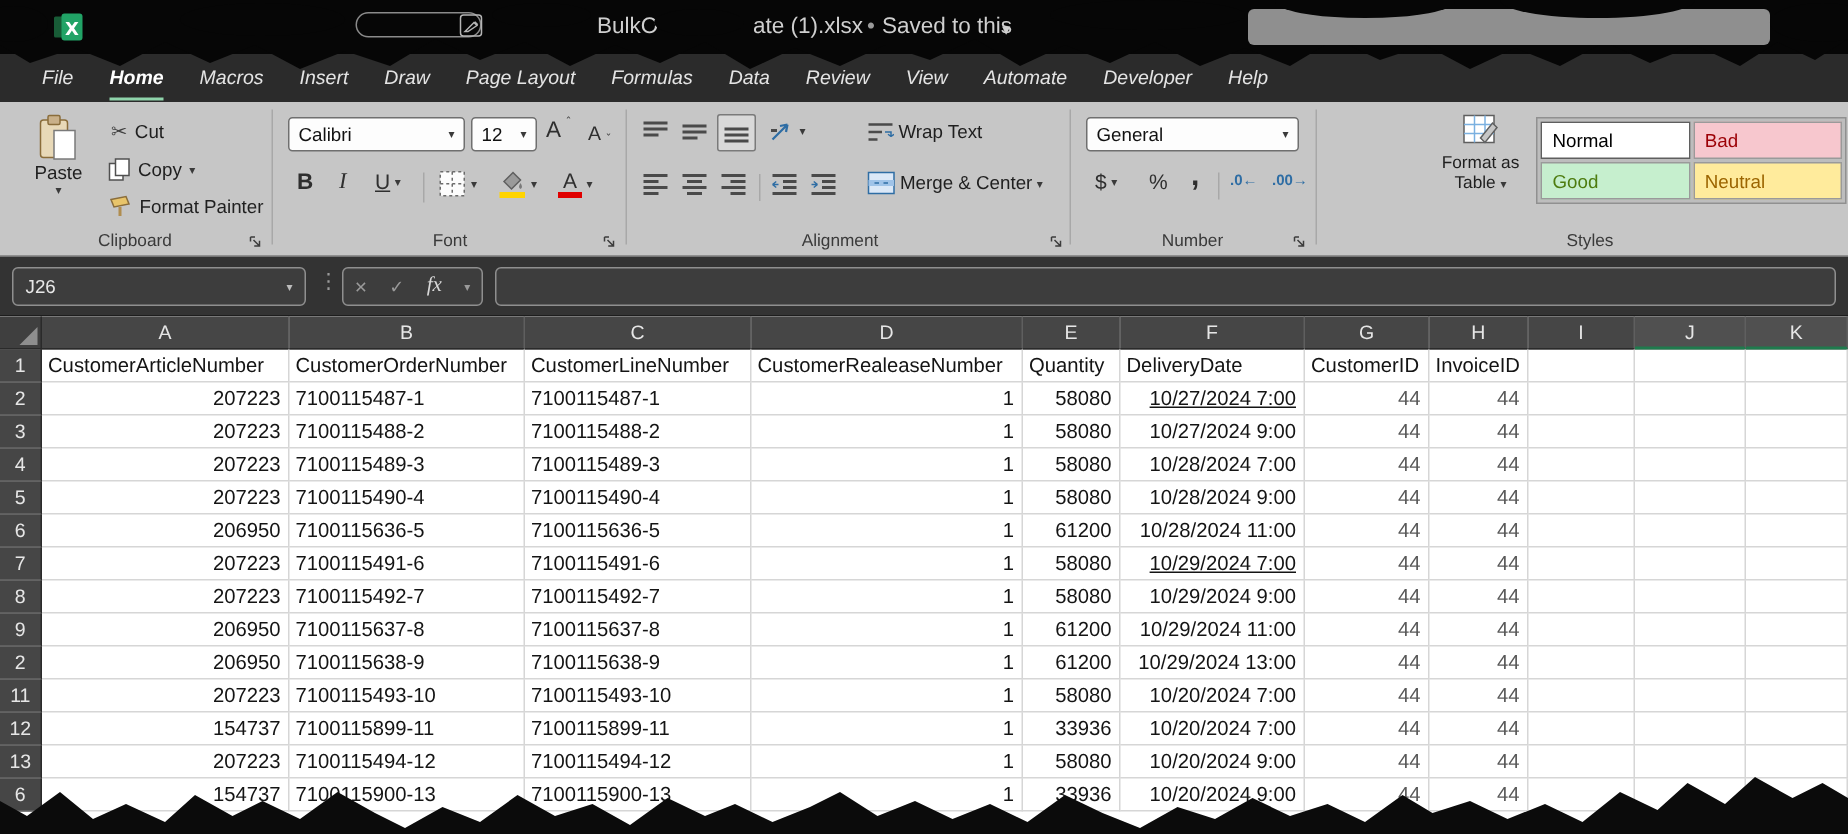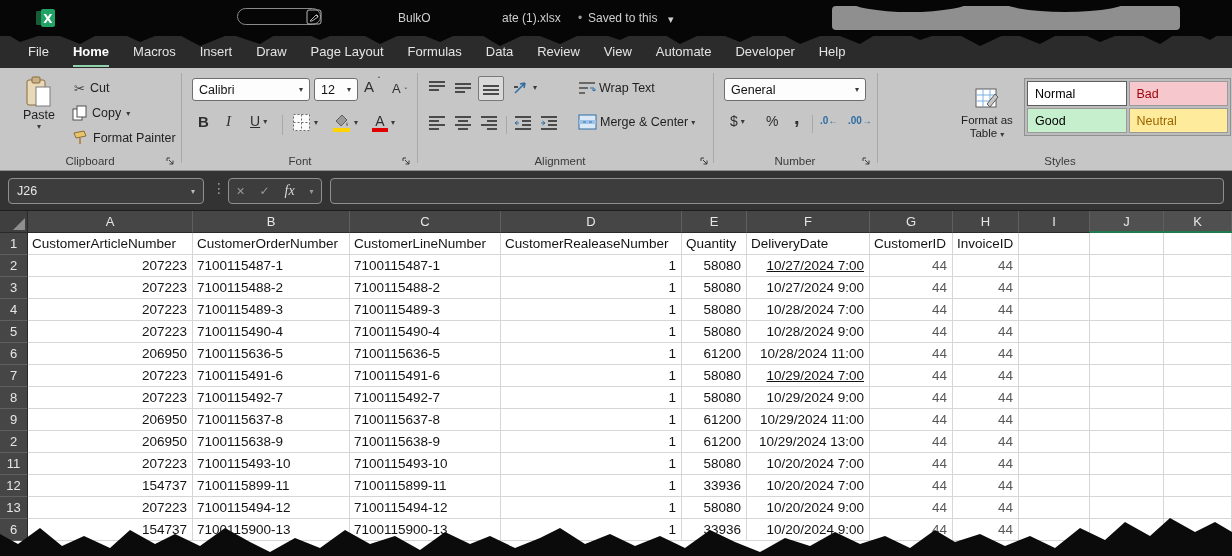--- a/index.html
+++ b/index.html
@@ -1,28 +1,28 @@
 <!DOCTYPE html>
 <html><head>
 <meta charset="utf-8">
 <style>
   html,body{margin:0;padding:0;background:#000;}
   .screen{position:relative;width:1232px;height:556px;overflow:hidden;background:#fff;
     font-family:"Liberation Sans",sans-serif;-webkit-font-smoothing:antialiased;}
   
   .titlebar{position:absolute;left:0;top:0;width:1232px;height:36px;background:#060606;z-index:1;}
   .titlebar-content{position:absolute;left:0;top:0;width:1232px;height:36px;z-index:3;}
-  .tb-item{position:absolute;color:#cfcfcf;font-size:12px;line-height:20px;top:8px;white-space:nowrap;}
+  .tb-item{position:absolute;color:#cfcfcf;font-size:15px;line-height:20px;top:8px;white-space:nowrap;}
   .tb-pill{position:absolute;left:237px;top:8px;width:82px;height:15px;border:1px solid #8a8a8a;border-radius:9px;}
   .tb-search{position:absolute;left:832px;top:6px;width:348px;height:24px;background:#8f8f8f;border-radius:4px;}
   .tb-blob{position:absolute;background:#060606;border-radius:50%;z-index:4;}
   .tear-top{position:absolute;left:0;top:0;z-index:2;pointer-events:none;}
   .tear-bottom{position:absolute;left:0;top:0;z-index:9;pointer-events:none;}
   
-  .menubar{position:absolute;left:0;top:36px;width:1232px;height:32px;background:#2b2b2b;display:flex;align-items:center;padding-left:16px;box-sizing:border-box;z-index:1;}
+  .menubar{position:absolute;left:0;top:36px;width:1232px;height:32px;background:#2b2b2b;display:flex;align-items:center;padding-left:16px;box-sizing:border-box;z-index:1;font-style:italic;}
   .tab{color:#e4e4e4;font-size:13px;height:32px;line-height:31px;padding:0 12px;cursor:default;}
   .tab span{display:inline-block;line-height:18px;padding-bottom:4px;}
   .tab.active{color:#fff;font-weight:bold;}
   .tab.active span{border-bottom:2.5px solid #8fd4ab;}
   
   .ribbon{position:absolute;left:0;top:68px;width:1232px;height:103px;background:#c6c6c6;border-bottom:1px solid #8f8f8f;box-sizing:border-box;z-index:1;}
   .rsep{position:absolute;top:5px;width:1px;height:90px;background:#a8a8a8;}
   .grouplabel{position:absolute;bottom:3px;font-size:11.5px;color:#3a3a3a;text-align:center;}
   .launcher{position:absolute;bottom:4px;}
   .rbtn-txt{font-size:12.5px;color:#1f1f1f;}
@@ -299,33 +299,33 @@
     </div>
     <div class="fmtbtn" style="left:848px;top:47px;font-size:10px;color:#2e6da4;font-weight:bold;">
       <span>.00→</span>
     </div>
     <div class="grouplabel" style="left:735px;width:120px;">Number</div>
     <svg class="launcher" style="left:862px;" width="9" height="9">
         <path d="M1 1 H4 M1 1 V4 M3 3 L7 7 M7 3.5 V7 H3.5" stroke="#3c3c3c" fill="none"></path>
       </svg>
     <div class="rsep" style="left:877px;"></div>
 
-    <div class="stack-btn" style="left:954px;top:20px;">
+    <div class="stack-btn" style="left:954px;top:8px;">
       <svg width="24" height="22" viewBox="0 0 24 22">
         <rect x="1" y="1" width="20" height="18" fill="#ffffff" stroke="#5f5f5f"></rect>
         <path d="M1 7 H21 M1 13 H21 M8 1 V19 M15 1 V19" stroke="#7ab0e0"></path>
         <path d="M12 16 L20 6 L23 9 L15 19 Z" fill="#c6c6c6" stroke="#5f5f5f"></path>
       </svg>
       <div class="lbl">Format as</div>
       <div class="lbl"><span>Table</span> <span class="chev">▾</span></div>
     </div>
     <div class="gallery">
         <div class="style-chip sel" style="background: rgb(255, 255, 255); color: rgb(0, 0, 0);">Normal</div>
         <div class="style-chip" style="background: rgb(247, 199, 206); color: rgb(156, 0, 6);">Bad</div>
-        <div class="style-chip" style="background: rgb(198, 239, 206); color: #000000;">Good</div>
+        <div class="style-chip" style="background: rgb(198, 239, 206); color: #4d7c0f;">Good</div>
         <div class="style-chip" style="background: rgb(255, 235, 156); color: rgb(156, 101, 0);">Neutral</div>
       </div>
     <div class="grouplabel" style="left:1000px;width:120px;">Styles</div>
   </div>
 
   <div class="formulabar">
     <div class="namebox">
       <span>J26</span>
       <span class="chev" style="color:#bdbdbd;">▾</span>
     </div>

